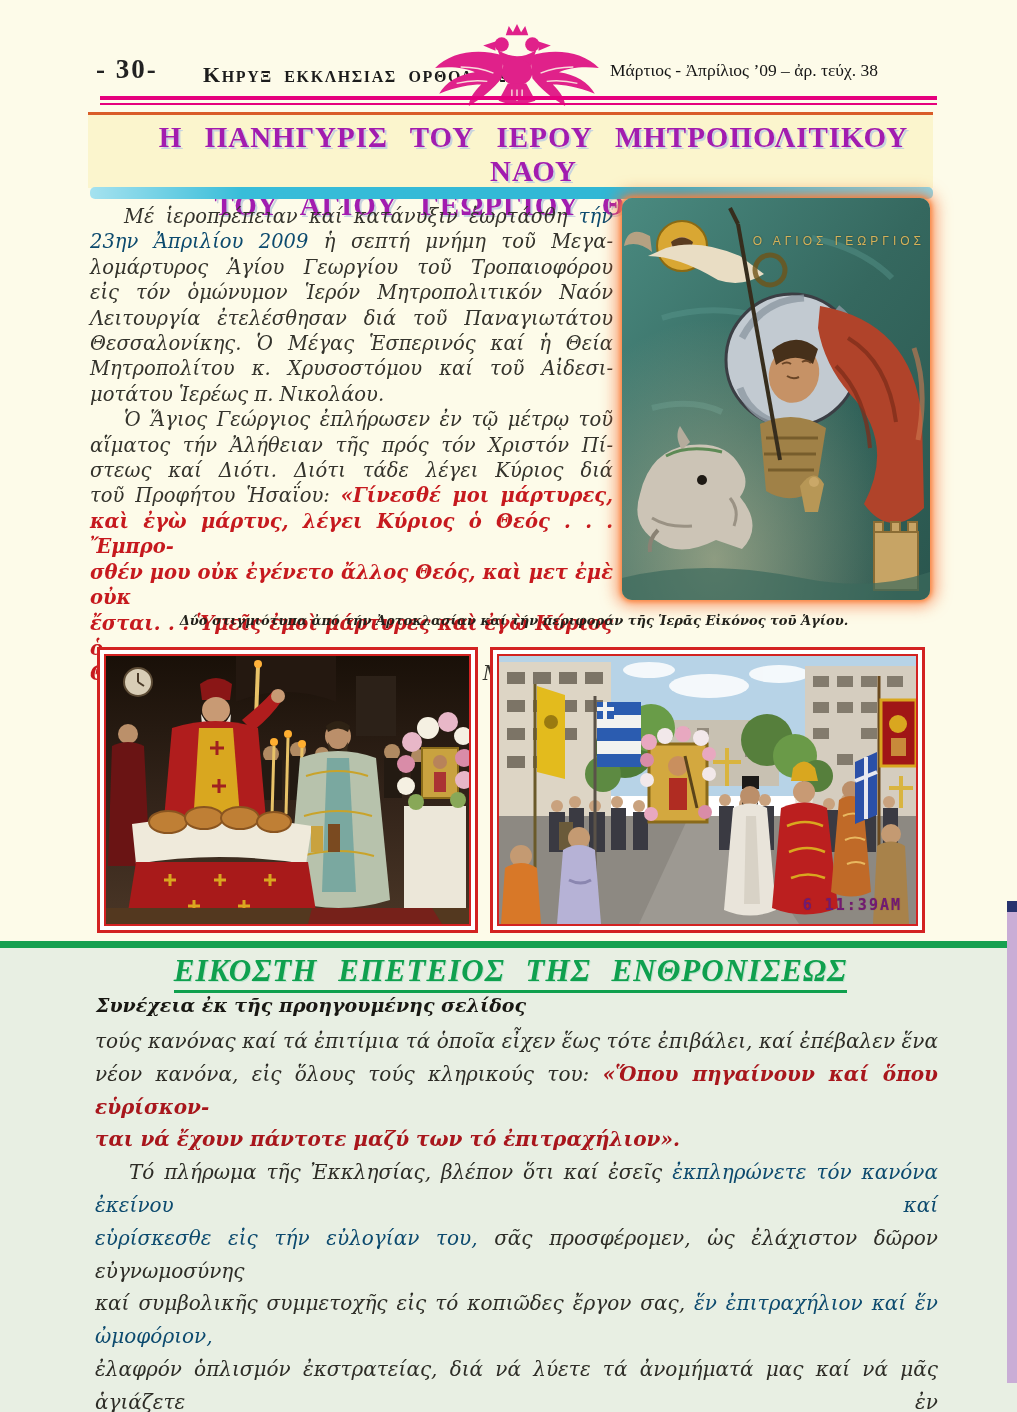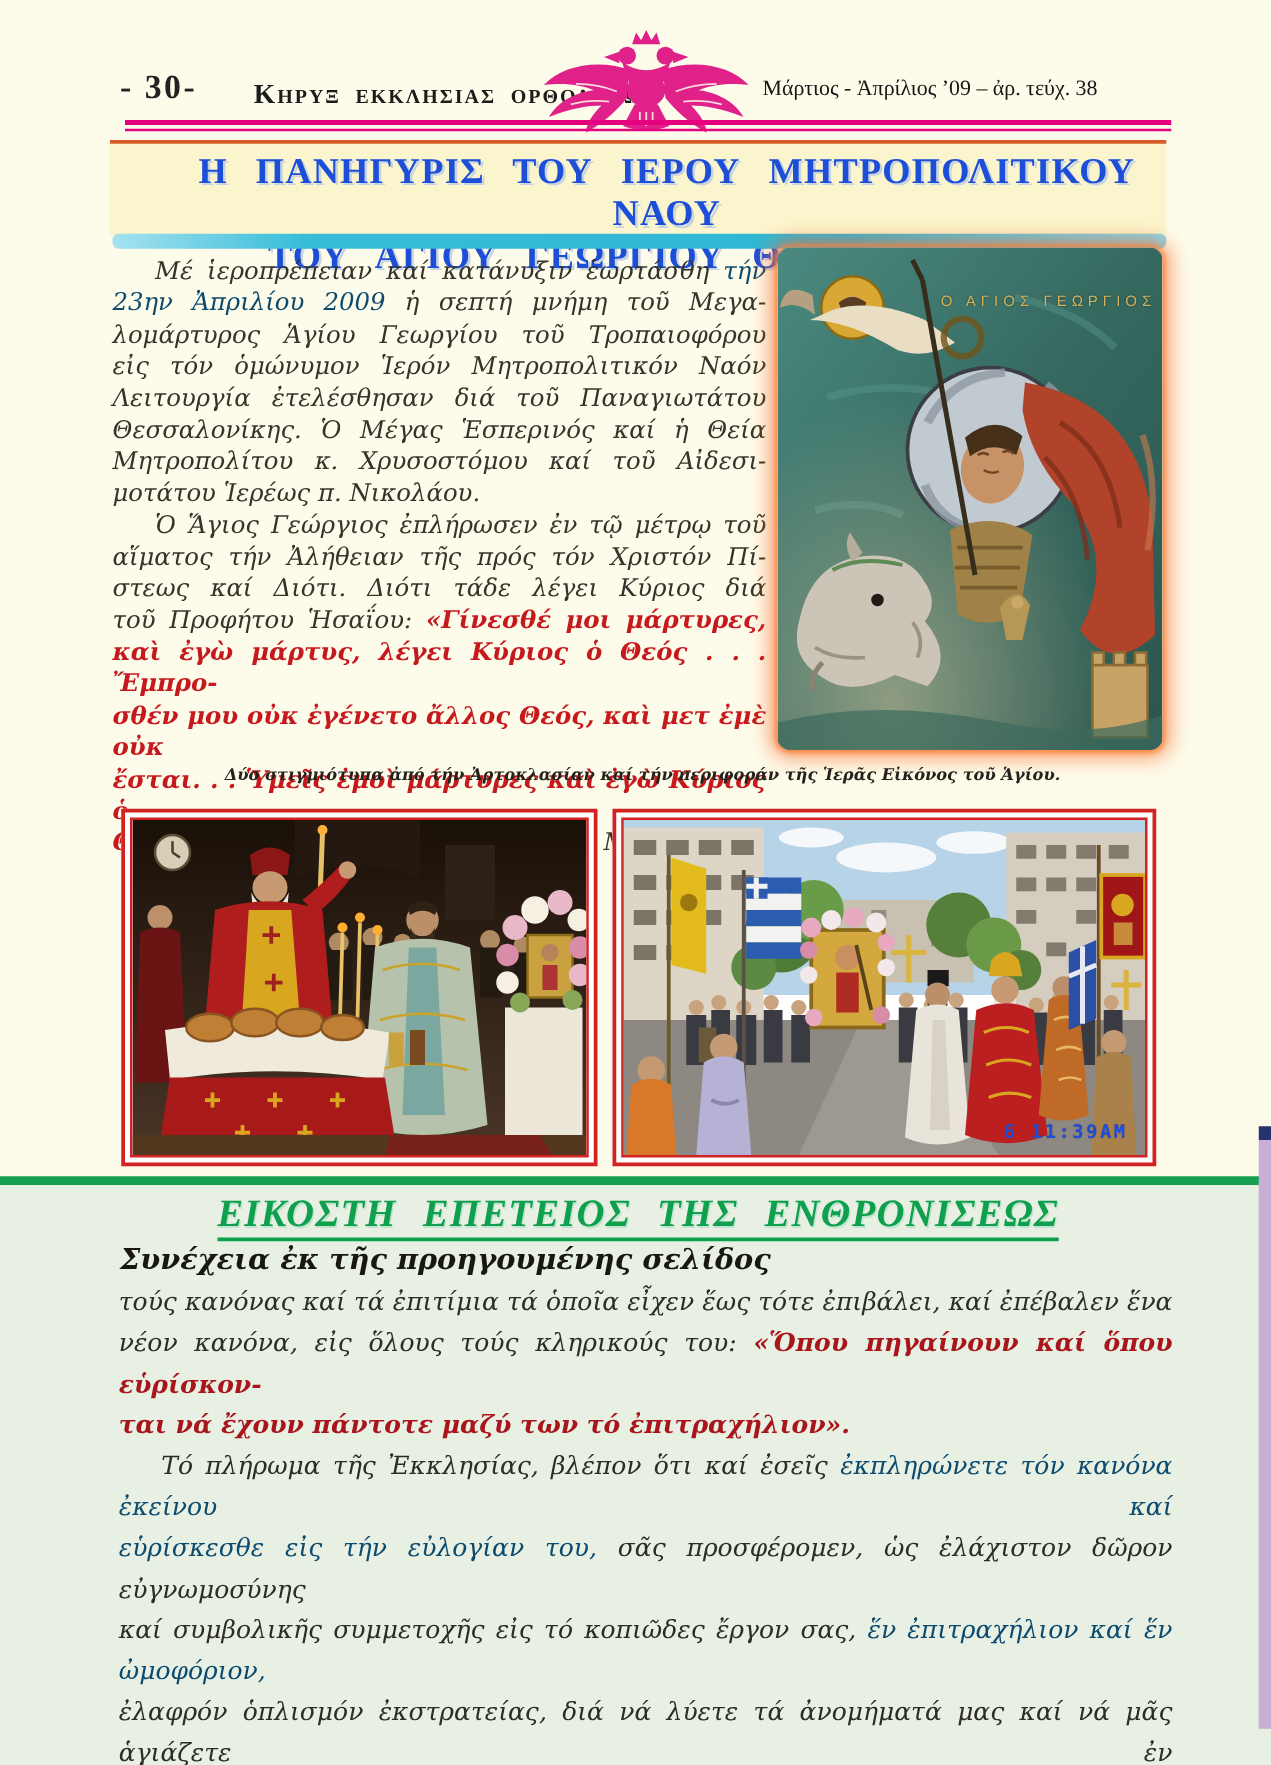--- a/index.html
+++ b/index.html
@@ -10,21 +10,21 @@
   .hdr-pub{position:absolute;left:203px;top:62px;font:16px "Liberation Serif","DejaVu Serif",serif;color:#1c1c1c;letter-spacing:1.6px;word-spacing:6px;font-weight:600;}
   .hdr-pub::first-letter{font-size:22px;}
   .hdr-issue{position:absolute;left:610px;width:303px;top:60px;text-align:left;font:17.5px "Liberation Serif","DejaVu Serif",serif;color:#161616;}
   .eagle{position:absolute;left:418px;top:22px;width:198px;height:86px;}
   .rules{position:absolute;left:100px;top:96px;width:837px;}
   .rule-a{height:4px;background:#e5007d;}
   .rule-b{height:2px;background:#e5007d;margin-top:3px;}
   
   .title-block{position:absolute;left:88px;top:112px;width:845px;height:76px;background:#fbf5cd;
                border-top:3px solid #d95c28;text-align:center;padding-top:5px;box-sizing:border-box;}
-  .title-line{font:bold 29px "Liberation Serif","DejaVu Serif",serif;color:#1d4ed8;line-height:34px;
+  .title-line{font:bold 29px "Liberation Serif","DejaVu Serif",serif;color:#a21caf;line-height:34px;
               letter-spacing:1px;word-spacing:14px;text-shadow:2px 2px 0 #c7d3de;padding-left:46px;}
   .cyan-bar{position:absolute;left:90px;top:187px;width:843px;height:12px;border-radius:5px;
             background:linear-gradient(90deg,#a5e2ef,#38bdd9 18%,#2fb6d4 70%,#8ad8ea);filter:blur(.4px);}
   
   .a1-col{position:absolute;left:90px;top:204px;width:523px;font-size:19.5px;line-height:25.4px;
           font-style:italic;color:#34332c;}
   .tline{text-align:justify;text-align-last:justify;}
   .tline.end{text-align-last:left;}
   .tline.ind{text-indent:34px;}
   .st-b{font-weight:normal;color:#0c4a6e;}
@@ -37,30 +37,30 @@
               letter-spacing:4px;text-shadow:0 0 2px rgba(0,0,0,.4);}
   
   .caption{position:absolute;left:95px;top:613px;width:838px;text-align:center;
            font-style:italic;font-weight:bold;font-size:13px;color:#23221c;}
   .photo{position:absolute;top:647px;background:#fff;border:3px solid #d32222;padding:4px;box-sizing:border-box;}
   .photo-inner{border:2px solid #d32222;overflow:hidden;position:relative;}
   .photo1{left:97px;width:381px;height:286px;}
   .photo1 .photo-inner{width:363px;height:268px;}
   .photo2{left:490px;width:435px;height:286px;}
   .photo2 .photo-inner{width:417px;height:268px;}
-  .timestamp{position:absolute;right:14px;bottom:10px;color:#1d4ed8;font:bold 15px "DejaVu Sans Mono",monospace;
+  .timestamp{position:absolute;right:14px;bottom:10px;color:#701a75;font:bold 15px "DejaVu Sans Mono",monospace;
              letter-spacing:2px;text-shadow:0 0 1px rgba(120,40,0,.5);}
   
   .green-sec{position:absolute;left:0;top:941px;width:1017px;height:471px;background:#e8efe3;}
   .green-band{position:absolute;left:0;top:0;width:100%;height:7px;background:#17a050;}
   .a2-title-row{position:absolute;left:88px;top:12px;width:845px;text-align:center;}
   .a2-title{display:inline-block;font:bold italic 31px "Liberation Serif","DejaVu Serif",serif;font-style:italic;
             color:#0fa04e;letter-spacing:1px;word-spacing:12px;border-bottom:3px solid #0fa04e;padding-bottom:1px;
             text-shadow:1px 1px 0 #bfe3cd;}
-  .a2-sub{position:absolute;left:96px;top:53px;font-style:italic;font-weight:bold;font-size:23px;color:#181712;}
+  .a2-sub{position:absolute;left:96px;top:53px;font-style:italic;font-weight:bold;font-size:19px;color:#181712;}
   .a2-body{position:absolute;left:95px;top:84px;width:843px;font-size:20px;line-height:32.8px;
            font-style:italic;color:#2d2c26;}
   .a2-body .st-rb{font-weight:bold;color:#a8161c;}
   
   .navy-tick{position:absolute;left:1007px;top:901px;width:10px;height:11px;background:#27336e;}
   .lavender-strip{position:absolute;left:1007px;top:912px;width:10px;height:471px;background:#c9add6;}
 </style>
 </head>
 <body>
 

